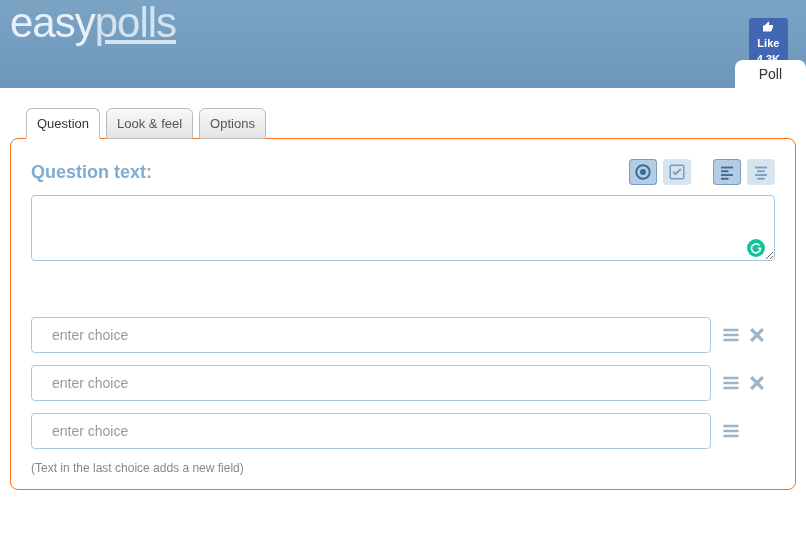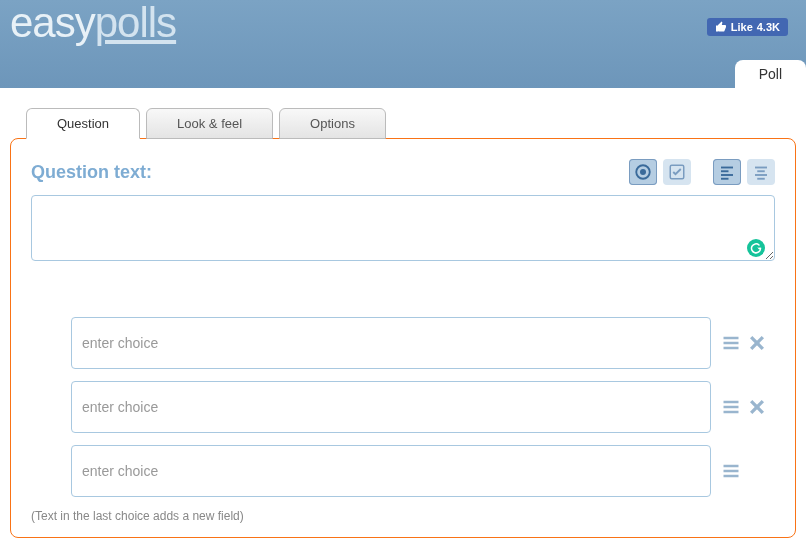--- a/index.html
+++ b/index.html
@@ -12,31 +12,32 @@
 }
 .tagline { color: #cde1ef; font-size: 12px; margin-left: 6px; }
 .logo { color: #e8f1f7; font-size: 42px; font-weight: 300; letter-spacing: -1px; line-height: 0.9; }
 .logo .easy { font-weight: 400; }
 .logo .polls { font-weight: 300; color: #d3e3ef; text-decoration: underline; }
 .like-btn {
   position: absolute; top: 18px; right: 18px;
   background: #4267b2; color: #fff; font-size: 11px;
   padding: 3px 8px; border-radius: 3px; display: flex; align-items: center; gap: 4px;
   font-weight: bold;
+  flex-direction: column;
 }
 .poll-tab {
   position: absolute; right: 0; bottom: 0;
   background: #fff; padding: 6px 24px;
   border-radius: 8px 8px 0 0;
   font-size: 14px; color: #333;
 }
 .content { padding: 20px 10px 10px; background: #fff; }
 .tabs { display: flex; gap: 6px; margin-left: 16px; margin-bottom: -1px; position: relative; z-index: 2; }
 .tab {
-  padding: 7px 30px; font-size: 13px;
+  padding: 7px 10px; font-size: 13px;
   background: linear-gradient(to bottom, #f8f8f8, #e4e4e4);
   border: 1px solid #bbb; border-radius: 6px 6px 0 0;
   color: #555; cursor: pointer;
 }
 .tab.active { background: #fff; border-bottom: 1px solid #fff; color: #333; }
 .panel {
   border: 1px solid #f97316; border-radius: 8px;
   padding: 20px 20px 14px; position: relative;
 }
 .row-head { display: flex; justify-content: space-between; align-items: center; margin-bottom: 10px; }
@@ -56,22 +57,22 @@
 .textarea-wrap { position: relative; }
 .grammarly {
   position: absolute; right: 10px; bottom: 8px;
   width: 18px; height: 18px; background: #15c39a; border-radius: 50%;
   display: flex; align-items: center; justify-content: center;
   color: #fff; font-size: 11px; font-weight: bold;
 }
 .choices-section { margin-top: 52px; }
 .choice-row { display: flex; align-items: center; gap: 10px; margin-bottom: 12px; }
 .choice-input {
-  flex: 1; height: 52px; border: 1px solid #a8c8e0;
-  border-radius: 4px; padding: 0 10px; font-size: 14px; color: #888; margin-left: 40px;
+  flex: 1; height: 36px; border: 1px solid #a8c8e0;
+  border-radius: 4px; padding: 0 20px; font-size: 14px; color: #888;
 }
 .choice-input::placeholder { color: #999; }
 .choice-actions { display: flex; gap: 6px; width: 54px; }
 .action-icon { color: #99b5ce; cursor: pointer; font-size: 22px; }
 .hint { text-align: left; color: #888; font-size: 12px; margin-top: 2px; }
 svg { display: block; }
 </style>
 </head>
 <body>
 

